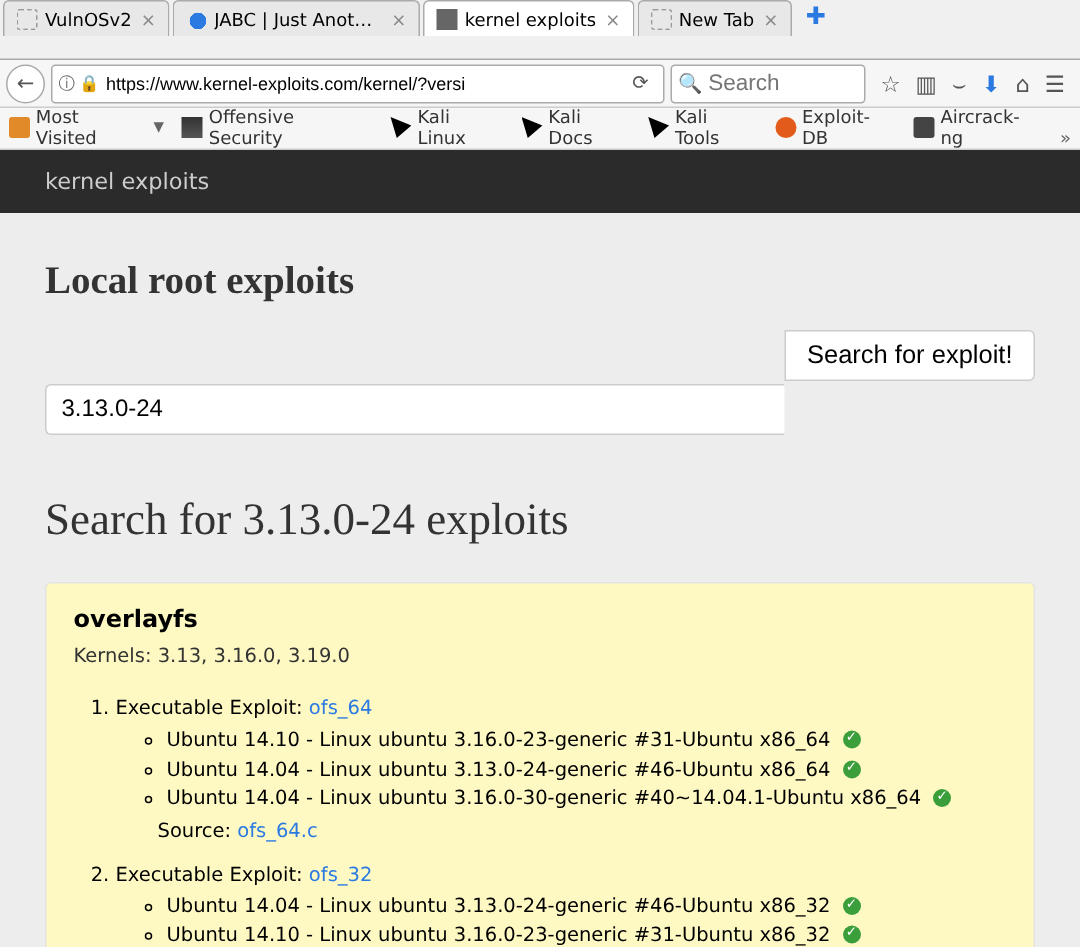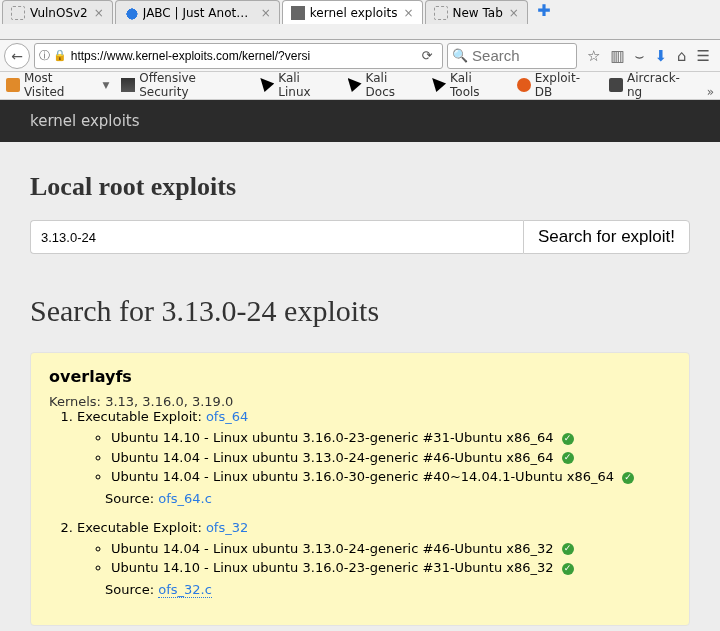--- a/index.html
+++ b/index.html
@@ -43,26 +43,26 @@
   .ico.air { background:#444; border-radius:2px;}
   .caret { font-size:9px; color:#666; margin-left:2px;}
   .chev { margin-left:auto; color:#666; font-size:12px;}
 
   
   .page { background:#ededed; min-height: 543px;}
   .sitehdr { background:#2b2b2b; color:#ccc; height:42px; display:flex; align-items:center; padding:0 30px; font-size:15px;}
   .content { padding: 30px; }
   h1.main { font-size: 26px; font-weight: bold; color:#333; margin-bottom: 18px; font-family: Georgia, serif;}
   .searchrow { display:flex; margin-bottom: 40px;}
-  .searchrow input { flex:1; height:34px; border:1px solid #ccc; border-right:none; border-radius: 4px 0 0 4px; padding:0 10px; font-size:13px;}
+  .searchrow input { flex:1; height:34px; border:1px solid #ccc; border-right:none; border-radius: 4px 0 0 4px; padding:0 10px; font-size:16px;margin-top:36px;}
   .searchrow button { height:34px; border:1px solid #ccc; border-radius:0 4px 4px 0; background:#fff; padding:0 14px; font-size:17px; cursor:pointer;}
   h1.results { font-size: 30px; font-weight:normal; color:#333; margin-bottom: 24px; font-family: Georgia, serif;}
   .card { background:#fef9c3; border:1px solid #e3e3e3; border-radius:4px; padding: 14px 18px;}
   .card h3 { font-size: 16px; font-weight:bold; margin-bottom:8px;}
-  .kernels { font-size:13px; color:#333; margin-bottom:0;}
+  .kernels { font-size:13px; color:#333; margin-bottom:20px;}
   .card ol { margin-left: 28px;}
   .card ol > li { margin-bottom: 14px; font-size:13px;}
   .card ul { list-style: circle; margin-left: 34px; margin-top:4px; margin-bottom:4px;}
   .card ul li { font-size:13px; line-height:1.5;}
   .card a { color: #2a7ae2; text-decoration:none;}
   a.dotted { border-bottom: 1px dotted #2a7ae2; }
   .check { display:inline-block; width:12px; height:12px; background:#3a9e3a; border-radius:50%; position:relative; vertical-align:middle; margin-left:4px;}
   .check::after { content:"✓"; color:#fff; font-size:9px; position:absolute; left:2px; top:-1px;}
   .src { margin-left: 28px; font-size:13px;}
 </style>

